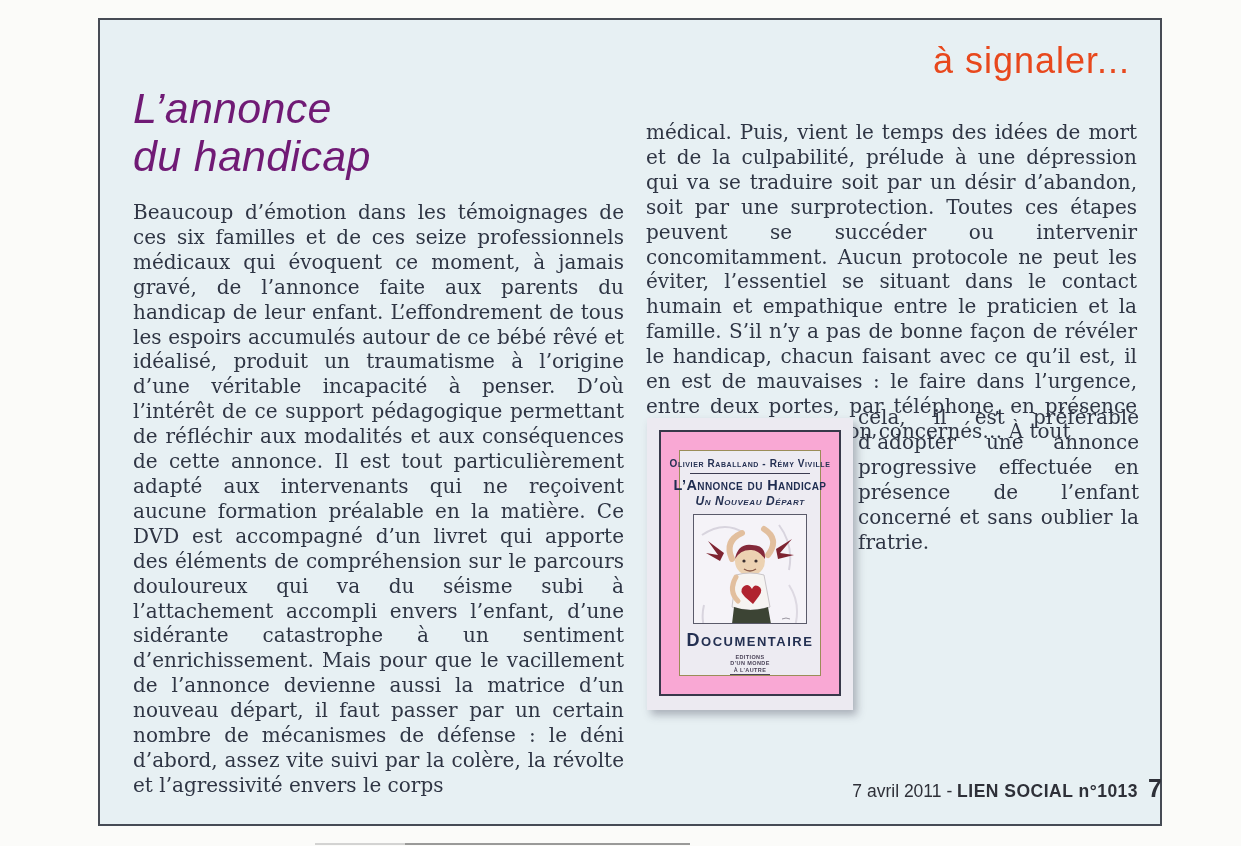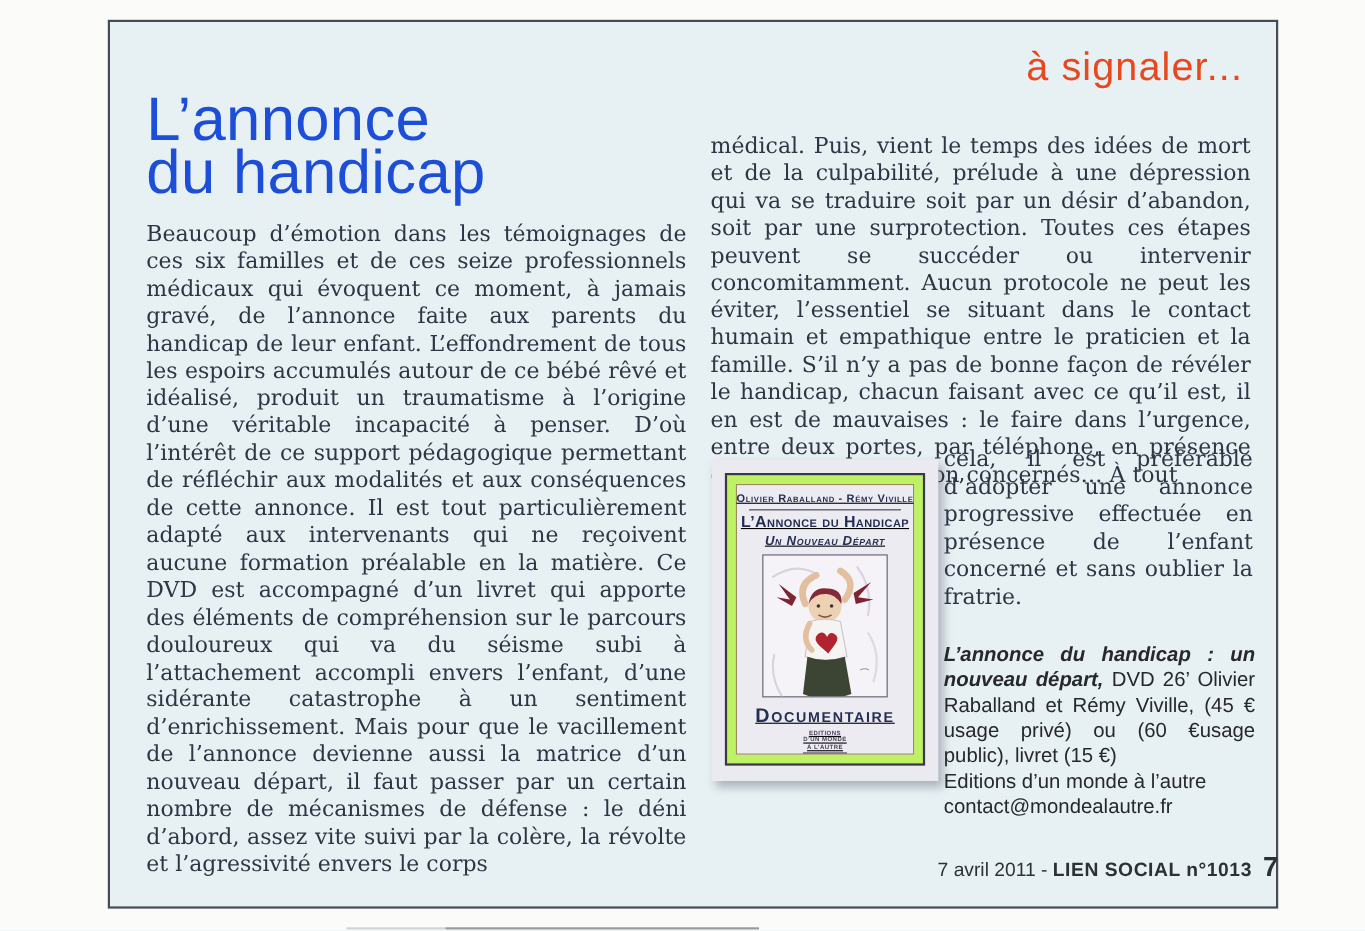--- a/index.html
+++ b/index.html
@@ -13,41 +13,41 @@
     background:#e7f0f3;border:2px solid #464b55;box-sizing:border-box;
   }
   .signaler{
     position:absolute;top:20px;right:30px;
     font-family:"Liberation Sans",sans-serif;
     font-size:36px;color:#e8481d;letter-spacing:1px;
   }
   .article-title{
     position:absolute;left:33px;top:64px;
     font-family:"Liberation Sans",sans-serif;
-    font-size:56px;line-height:48px;color:#1d4ed8;
-    white-space:pre-line;letter-spacing:0.3px;
+    font-size:43px;line-height:48px;color:#701a75;
+    white-space:pre-line;letter-spacing:0.3px;font-style:italic;
   }
   .body-text{
     font-family:"DejaVu Serif","Liberation Serif",serif;
     font-size:20px;line-height:24.9px;color:#2f3544;
     text-align:justify;hyphens:auto;-webkit-hyphens:auto;
   }
   .left-col{position:absolute;left:33px;top:180px;width:491px;}
   .right-col-1{position:absolute;left:546px;top:100px;width:491px;}
   .right-col-2{position:absolute;left:758px;top:385px;width:281px;}
 
   
   .dvd-photo{
     position:absolute;left:547px;top:398px;width:206px;height:292px;
     background:#eceaf1;box-sizing:border-box;padding:12px 12px 14px 12px;
     box-shadow:4px 5px 8px rgba(60,60,80,0.35);
   }
   .dvd-frame{
     width:100%;height:100%;box-sizing:border-box;
-    border:2px solid #38384a;padding:8px;background:#bef264;text-decoration:underline;
+    border:2px solid #38384a;padding:18px;background:#f9a8d4;
   }
   .dvd-frame-inner{
     width:100%;height:100%;box-sizing:border-box;
     border:1px solid #9b8d58;background:#edebf2;
     display:flex;flex-direction:column;align-items:center;
     padding-top:7px;
   }
   .dvd-authors{
     font-size:10px;font-weight:bold;color:#243052;
     font-variant:small-caps;letter-spacing:0.6px;white-space:nowrap;
@@ -158,25 +158,20 @@
         <div class="dvd-genre">Documentaire</div>
         <div class="dvd-logo">
           <div>EDITIONS</div>
           <div>D’UN MONDE</div>
           <div>À L’AUTRE</div>
         </div>
       </div>
     </div>
   </div>
 
-  <div class="caption">
-    <span class="lead">L’annonce du handicap : un nouveau départ,</span><span> DVD 26’ Olivier Raballand et Rémy Viville, (45 € usage privé) ou (60 €usage public), livret (15 €)</span>
-    <div class="caption-line">Editions d’un monde à l’autre</div>
-    <div class="caption-line">contact@mondealautre.fr</div>
-  </div>
 
 </div>
 
 <div class="footer">
   <span>7 avril 2011 - </span><span class="journal">LIEN SOCIAL n°1013</span><span class="pagenum">7</span>
 </div>
 
 <div class="scan-artifact"></div>
 <div class="scan-artifact-2"></div>
 

